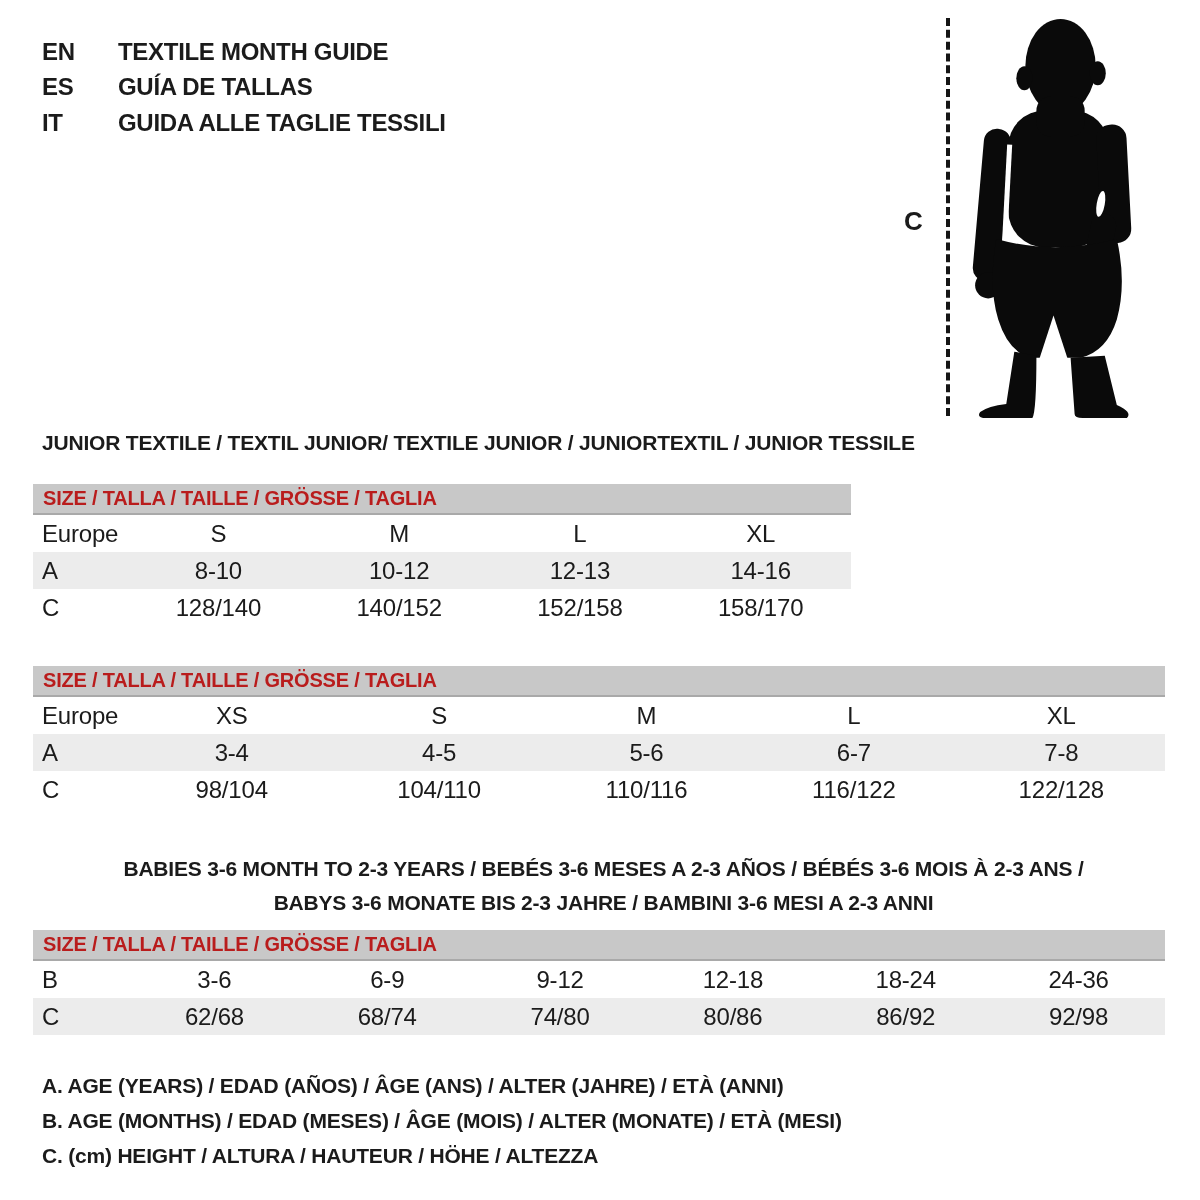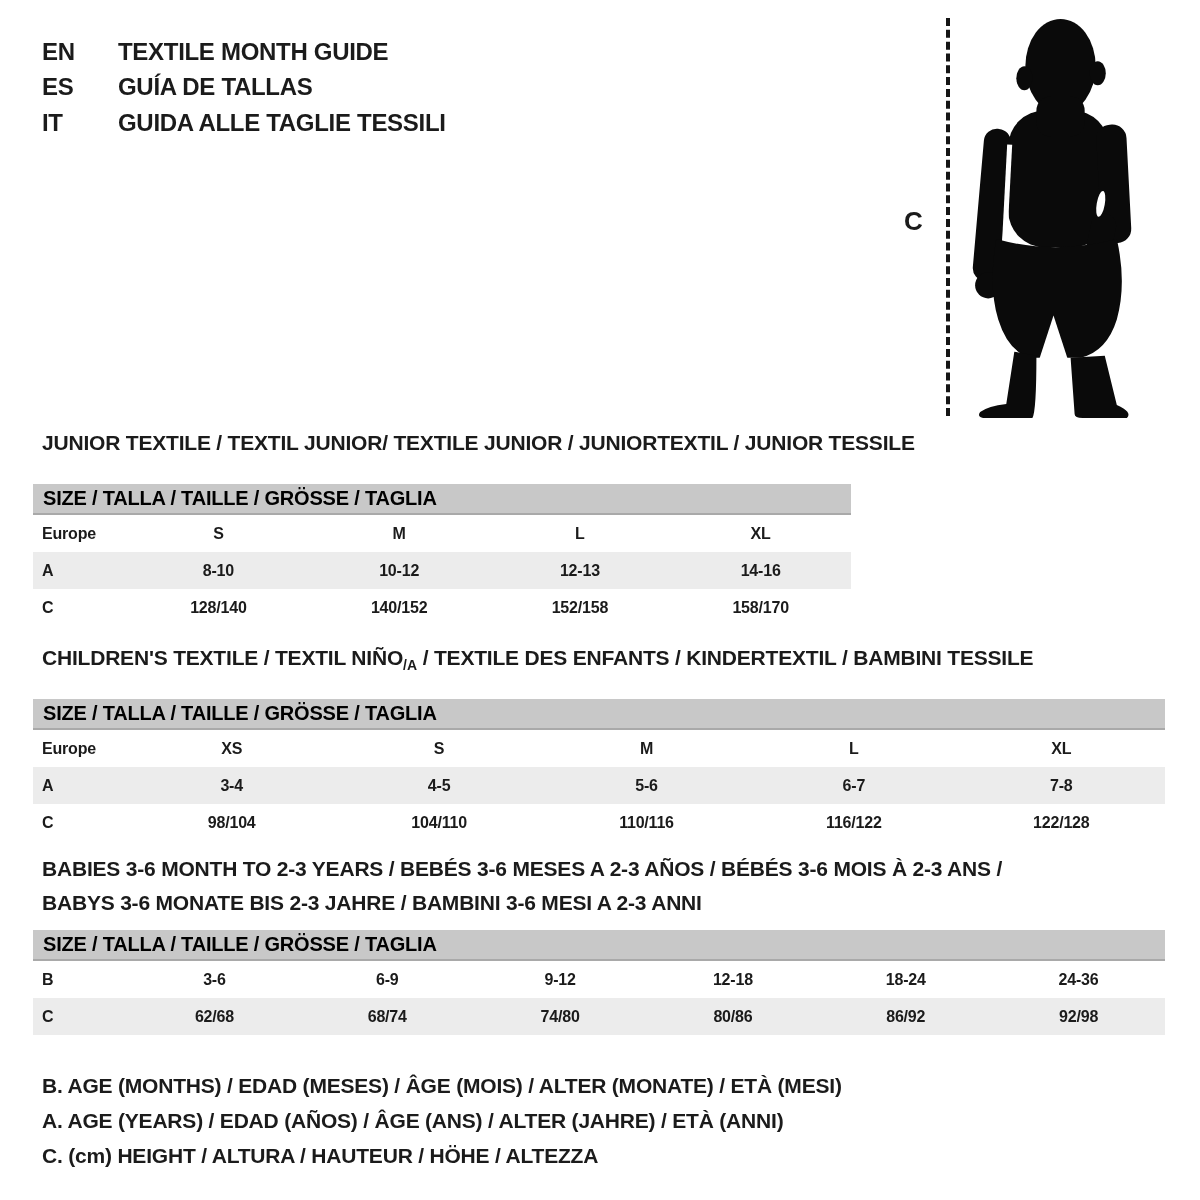--- a/index.html
+++ b/index.html
@@ -33,42 +33,42 @@
   .silhouette { position: absolute; left: 963px; top: 16px; width: 178px; height: 402px; }
 
   
   .size-section { position: absolute; left: 33px; }
   .section-junior   { top: 430px; width: 818px; }
   .section-children { top: 645px; width: 1132px; }
   .section-babies   { top: 852px; width: 1132px; }
 
   .section-heading {
     font-size: 21px; font-weight: bold; margin: 0 0 0 9px;
-    letter-spacing: -0.2px; line-height: 26px; white-space: nowrap;
+    letter-spacing: -0.2px; line-height: 26px; white-space: nowrap; text-align: center;
   }
   .section-heading .sub-part {
     font-size: 14px; vertical-align: -5px; letter-spacing: 0;
   }
   .section-junior   .size-table { margin-top: 28px; }
   .section-children .size-table { margin-top: 21px; }
   .section-babies   .size-table { margin-top: 10px; }
   .section-babies .section-heading { line-height: 34px; }
 
   table.size-table {
     width: 100%; border-collapse: collapse; table-layout: fixed;
   }
   td.size-bar {
     height: 29px; background: #c8c8c8; border-bottom: 2px solid #a9a9a9;
-    font-size: 20px; font-weight: bold; color: #000000;
+    font-size: 20px; font-weight: bold; color: #b91c1c;
     text-align: left; padding: 0 0 0 10px; letter-spacing: -0.2px;
     white-space: nowrap; overflow: hidden;
   }
   tbody td {
     height: 35px; text-align: center;
-    font-size: 16px; font-weight: bold; letter-spacing: -0.2px;
+    font-size: 24px; font-weight: normal; letter-spacing: -0.2px;
   }
   tbody td.label-cell { text-align: left; padding-left: 9px; }
   tr.shaded { background: #ececec; }
 
   
   .legend { position: absolute; left: 42px; top: 1068px; }
   .legend-line {
     font-size: 21px; font-weight: bold; line-height: 35px;
     letter-spacing: -0.2px; white-space: nowrap;
   }
@@ -165,21 +165,20 @@
             <td>128/140</td>
             <td>140/152</td>
             <td>152/158</td>
             <td>158/170</td>
           </tr>
         </tbody>
     </table>
   </section>
 
   <section class="size-section section-children">
-    <h2 class="section-heading"><span>CHILDREN'S TEXTILE / TEXTIL NIÑO</span><span class="sub-part">/A</span><span> / TEXTILE DES ENFANTS / KINDERTEXTIL / BAMBINI TESSILE</span></h2>
     <table class="size-table">
       <colgroup>
           <col style="width: 95px;">
           <col>
           <col>
           <col>
           <col>
           <col>
         </colgroup>
       <thead>
@@ -253,18 +252,18 @@
             <td>74/80</td>
             <td>80/86</td>
             <td>86/92</td>
             <td>92/98</td>
           </tr>
         </tbody>
     </table>
   </section>
 
   <div class="legend">
+    <div class="legend-line">A. AGE (YEARS) / EDAD (AÑOS) / ÂGE (ANS) / ALTER (JAHRE) / ETÀ (ANNI)</div>
     <div class="legend-line">B. AGE (MONTHS) / EDAD (MESES) / ÂGE (MOIS) / ALTER (MONATE) / ETÀ (MESI)</div>
-    <div class="legend-line">A. AGE (YEARS) / EDAD (AÑOS) / ÂGE (ANS) / ALTER (JAHRE) / ETÀ (ANNI)</div>
     <div class="legend-line">C. (cm) HEIGHT / ALTURA / HAUTEUR / HÖHE / ALTEZZA</div>
   </div>
 
 </div>
 
 </body></html>

